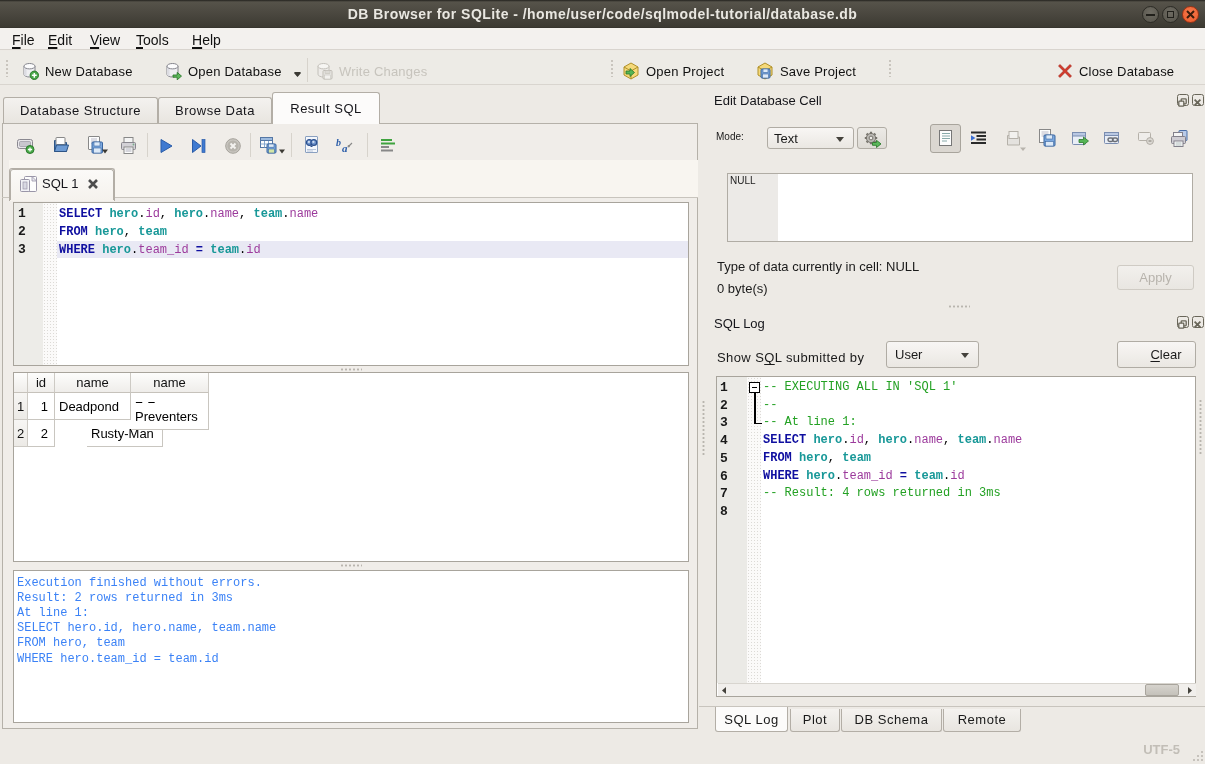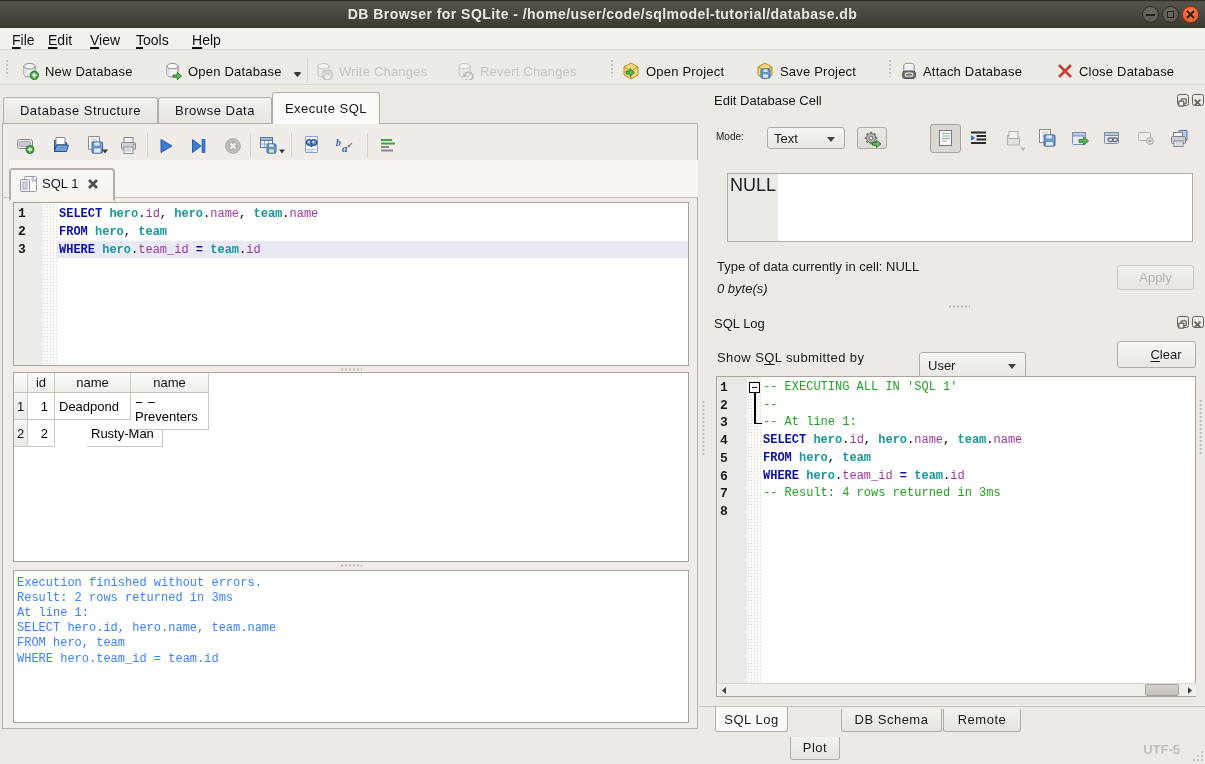--- a/index.html
+++ b/index.html
@@ -113,61 +113,46 @@
     </svg>
  <div class="tbsep" style="left:307px;"></div>
  <div class="tbitem dis" style="left:316px;" id="tb-write">
   <svg width="17" height="18" viewBox="0 0 17 18">
    <path d="M2 4.2 L2 12.3 A5.5 2.7 0 0 0 13 12.3 L13 4.2" fill="#edebe8" stroke="#c3c0ba"></path>
    <ellipse cx="7.5" cy="4.2" rx="5.5" ry="2.7" fill="#f6f5f2" stroke="#c3c0ba"></ellipse>
    <rect x="7" y="8.5" width="9" height="8.5" rx="1" fill="#e9e7e3" stroke="#c0bdb6"></rect>
    <rect x="9" y="8.5" width="5" height="3.2" fill="#dcdad5" stroke="#c0bdb6" stroke-width="0.5"></rect>
    <rect x="8.5" y="13" width="6" height="4" fill="#f2f1ee" stroke="#c0bdb6" stroke-width="0.5"></rect>
   </svg>Write Changes</div>
- <div class="tbitem dis" style="left:457px;" id="tb-revert">
-  <svg width="17" height="18" viewBox="0 0 17 18">
-   <path d="M2 4.2 L2 12.3 A5.5 2.7 0 0 0 13 12.3 L13 4.2" fill="#edebe8" stroke="#c3c0ba"></path>
-   <ellipse cx="7.5" cy="4.2" rx="5.5" ry="2.7" fill="#f6f5f2" stroke="#c3c0ba"></ellipse>
-   <path d="M7 14.5 a4.5 4 0 1 1 1.5 2.8" fill="none" stroke="#bebbb4" stroke-width="1.6"></path>
-   <path d="M5.8 11.5 l1.4 3.6 3 -2 z" fill="#bebbb4"></path>
-  </svg>Revert Changes</div>
  <div class="tbgrip" style="left:610px;"></div>
  <div class="tbitem" style="left:622px;" id="tb-openproj">
   <svg width="18" height="18" viewBox="0 0 18 18">
    <path d="M9 1 L16 5 L16 13 L9 17 L2 13 L2 5 Z" fill="#f5d97a" stroke="#b09028"></path>
    <path d="M2 5 L9 9 L16 5" fill="none" stroke="#b09028"></path>
    <path d="M9 9 V17" stroke="#b09028"></path>
    <path d="M4 9 h4 v-2.5 l4.5 4 -4.5 4 v-2.5 h-4 z" fill="#55b555" stroke="#2c7a2c" stroke-width="0.8"></path>
   </svg>Open Project</div>
  <div class="tbitem" style="left:756px;" id="tb-saveproj">
   <svg width="18" height="18" viewBox="0 0 18 18">
    <path d="M9 1 L16 5 L16 13 L9 17 L2 13 L2 5 Z" fill="#f5d97a" stroke="#b09028"></path>
    <path d="M2 5 L9 9 L16 5" fill="none" stroke="#b09028"></path>
    <rect x="5" y="7" width="9" height="9" rx="1" fill="#7ba7dd" stroke="#3a66a0"></rect>
    <rect x="7" y="7" width="5" height="3.5" fill="#ddeaf8" stroke="#3a66a0" stroke-width="0.6"></rect>
    <rect x="6.5" y="12" width="6" height="4" fill="#ddeaf8" stroke="#3a66a0" stroke-width="0.6"></rect>
   </svg>Save Project</div>
  <div class="tbgrip" style="left:888px;"></div>
- <div class="tbitem" style="left:901px;" id="tb-attach">
-  <svg width="16" height="18" viewBox="0 0 16 18">
-   <ellipse cx="8" cy="3.6" rx="5.2" ry="2.4" fill="#fcfcfc" stroke="#8a8a92"></ellipse>
-   <path d="M2.8 3.6 L2.8 10.5 A5.2 2.4 0 0 0 13.2 10.5 L13.2 3.6" fill="#eeeef2" stroke="#8a8a92"></path>
-   <rect x="1.5" y="9" width="13" height="7.5" rx="2.5" fill="#77746e" stroke="#55524c"></rect>
-   <rect x="4.2" y="11.2" width="7.6" height="3" rx="1.5" fill="none" stroke="#e8e6e2" stroke-width="1.2"></rect>
-   <rect x="7" y="11.8" width="2" height="1.8" fill="#77746e"></rect>
-  </svg>Attach Database</div>
  <div class="tbitem" style="left:1057px;" id="tb-close">
   <svg width="16" height="16" viewBox="0 0 16 16">
    <path d="M3 1.5 L8 6.5 L13 1.5 L14.5 3 L9.5 8 L14.5 13 L13 14.5 L8 9.5 L3 14.5 L1.5 13 L6.5 8 L1.5 3 Z" fill="#d33a2c" stroke="#a02015" stroke-width="0.6"></path>
   </svg>Close Database</div>
 </div>
 
 <div class="mtab" style="left:3px; width:155px;">Database Structure</div>
 <div class="mtab" style="left:158px; width:114px;">Browse Data</div>
-<div class="mtab" id="mtab3" style="left:272px; width:108px;">Execute SQL</div>
+<div class="mtab" id="mtab3" style="left:272px; width:108px;">Result SQL</div>
 
 <div id="lpanel"></div>
 <div id="sqltoolbar">
  <svg class="abs" style="left:17px;top:138px;" width="18" height="16" viewBox="0 0 18 16">
   <rect x="0.5" y="1.5" width="15" height="9" rx="2" fill="#e8e6ea" stroke="#8a8890"></rect>
   <rect x="2.5" y="3.5" width="11" height="5" rx="1" fill="#c9c7cf" stroke="#9a98a2" stroke-width="0.7"></rect>
   <circle cx="13" cy="11.5" r="4" fill="#48a948" stroke="#2c7a2c"></circle>
   <path d="M13 9.4 V13.6 M10.9 11.5 H15.1" stroke="#fff" stroke-width="1.3"></path>
  </svg>
  <svg class="abs" style="left:52px;top:136px;" width="17" height="18" viewBox="0 0 17 18">
@@ -301,21 +286,21 @@
  <div class="docktitle" style="left:714px; top:93px;">Edit Database Cell</div>
  <div class="dockico" style="left:1177px; top:94px;"><svg width="9" height="9">
         <rect x="3.2" y="0.8" width="5" height="5" rx="0.8" fill="none" stroke="#696659" stroke-width="1.3"></rect>
         <rect x="0.8" y="3.2" width="5" height="5" rx="0.8" fill="#f0eeea" stroke="#696659" stroke-width="1.3"></rect>
       </svg></div>
  <div class="dockico" style="left:1191.5px; top:94px;"><svg width="9" height="9">
         <path d="M1.6 1.6 L7.4 7.4 M7.4 1.6 L1.6 7.4" stroke="#696659" stroke-width="1.8"></path>
       </svg></div>
 
  <div class="abs" style="left:716px; top:131px; font-size:10px;">Mode:</div>
- <div class="combo" style="left:767px; top:127px; width:78px; height:22px;">
+ <div class="combo" style="left:767px; top:127px; width:87px; height:22px;">
       <span style="position:absolute;left:6px;top:3px;">Text</span>
       <span class="arr" style="top:9px;"></span>
     </div>
  <div class="btn" style="left:857px; top:127px; width:30px; height:22px; background:linear-gradient(#eceae6,#dedbd5);">
   <svg width="19" height="18" style="position:absolute;left:5px;top:2px;" viewBox="0 0 19 18">
    <g fill="#b9b7b2" stroke="#76736c" stroke-width="1">
     <circle cx="8" cy="8" r="4.6"></circle>
     <g stroke-width="2.2">
             <path d="M8 1.8 V3.4 M8 12.6 V14.2 M1.8 8 H3.4 M12.6 8 H14.2 M3.6 3.6 L4.7 4.7 M11.3 11.3 L12.4 12.4 M12.4 3.6 L11.3 4.7 M4.7 11.3 L3.6 12.4"></path>
           </g>
@@ -370,37 +355,37 @@
   <path d="M10 0.5 h6 l-3 4 z" fill="none"></path>
   <rect x="9" y="0.5" width="8" height="10" rx="0.5" fill="#b9cbe8" stroke="#4a6ea8"></rect>
   <rect x="3.5" y="2.5" width="9" height="5" fill="#f4f4f4" stroke="#82808a"></rect>
   <rect x="1.5" y="6.5" width="14" height="7" rx="1" fill="#cfcdd3" stroke="#82808a"></rect>
   <rect x="4" y="11" width="9" height="5.5" fill="#fdfdfd" stroke="#82808a"></rect>
   <path d="M5.5 13 h6 M5.5 15 h6" stroke="#9aa" stroke-width="0.8"></path>
  </svg>
 
  <div class="whitebox" style="left:727px; top:173px; width:466px; height:69px; border-color:#b0aca4;">
   <div class="abs" style="left:0; top:0; width:50px; height:67px; background:#eceae7;"></div>
-  <div class="abs" style="left:2px; top:1px; font-size:18px; color:#222;text-align:right;">NULL</div>
+  <div class="abs" style="left:2px; top:1px; font-size:10px; color:#222;text-align:right;">NULL</div>
  </div>
  <div class="abs" style="left:717px; top:259px; font-size:13px;">Type of data currently in cell: NULL</div>
- <div class="abs" style="left:717px; top:281px; font-size:13px;font-style:italic;">0 byte(s)</div>
+ <div class="abs" style="left:717px; top:281px; font-size:13px;">0 byte(s)</div>
  <div class="btn" style="left:1117px; top:265px; width:77px; height:25px; color:#b7b3ac; background:linear-gradient(#f2f0ed,#e9e6e1); border-color:#cfcbc4; line-height:23px;">Apply</div>
  <div class="hdots" style="left:948px; top:305px;"></div>
 
  <div class="docktitle" style="left:714px; top:316px;">SQL Log</div>
  <div class="dockico" style="left:1177px; top:316px;"><svg width="9" height="9">
         <rect x="3.2" y="0.8" width="5" height="5" rx="0.8" fill="none" stroke="#696659" stroke-width="1.3"></rect>
         <rect x="0.8" y="3.2" width="5" height="5" rx="0.8" fill="#f0eeea" stroke="#696659" stroke-width="1.3"></rect>
       </svg></div>
  <div class="dockico" style="left:1191.5px; top:316px;"><svg width="9" height="9">
         <path d="M1.6 1.6 L7.4 7.4 M7.4 1.6 L1.6 7.4" stroke="#696659" stroke-width="1.8"></path>
       </svg></div>
  <div class="abs" style="left:717px; top:350px; font-size:13px; letter-spacing:0.4px;">Show S<u style="text-underline-offset:2px;">Q</u>L submitted by</div>
- <div class="combo" style="left:886px; top:352px; width:107px; height:27px;margin-left:33px;">
+ <div class="combo" style="left:886px; top:341px; width:93px; height:27px;">
       <span style="position:absolute;left:8px;top:5px;">User</span>
       <span class="arr" style="top:11px;"></span>
     </div>
  <div class="btn" style="left:1117px; top:341px; width:79px; height:27px; line-height:25px;padding-left:19px;"><u style="text-underline-offset:2px;">C</u>lear</div>
 
  <div class="whitebox" style="left:716px; top:376px; width:480px; height:321px; border-color:#a8a49c;" id="logbox">
   <div class="abs" style="left:0; top:0; width:30px; height:306px; background:#ebeae6;"></div>
   <div class="abs hatch" style="left:30px; top:0; width:14px; height:306px;"></div>
   <div class="gnum abs" style="left:3px; top:2px; line-height:17.7px;">1<br>2<br>3<br>4<br>5<br>6<br>7<br>8</div>
   <pre class="mono abs" style="left:46px; top:2px; line-height:17.7px; color:#000;"><span class="cmt">-- EXECUTING ALL IN 'SQL 1'</span>
@@ -437,17 +422,17 @@
       <circle cx="6" cy="6" r="1"></circle>
       <circle cx="10" cy="6" r="1"></circle>
       <circle cx="2" cy="10" r="1"></circle>
       <circle cx="6" cy="10" r="1"></circle>
       <circle cx="10" cy="10" r="1"></circle>
     </g>
 </svg>
 
 <div class="abs" style="left:699px; top:706px; width:506px; height:1px; background:#c8c4bd;"></div>
 <div class="btab" id="btab1" style="left:715px; width:73px;">SQL Log</div>
-<div class="btab" style="left:790px; width:50px;margin-top:28px;">Plot</div>
+<div class="btab" style="left:790px; width:50px;">Plot</div>
 <div class="btab" style="left:841px; width:101px;">DB Schema</div>
 <div class="btab" style="left:943px; width:78px;">Remote</div>
 
 <div class="abs" style="left:1100px; top:742px; width:80px; text-align:right; color:#c2beb7; font-weight:bold; font-size:13px;">UTF-5</div>
 
 </body></html>

